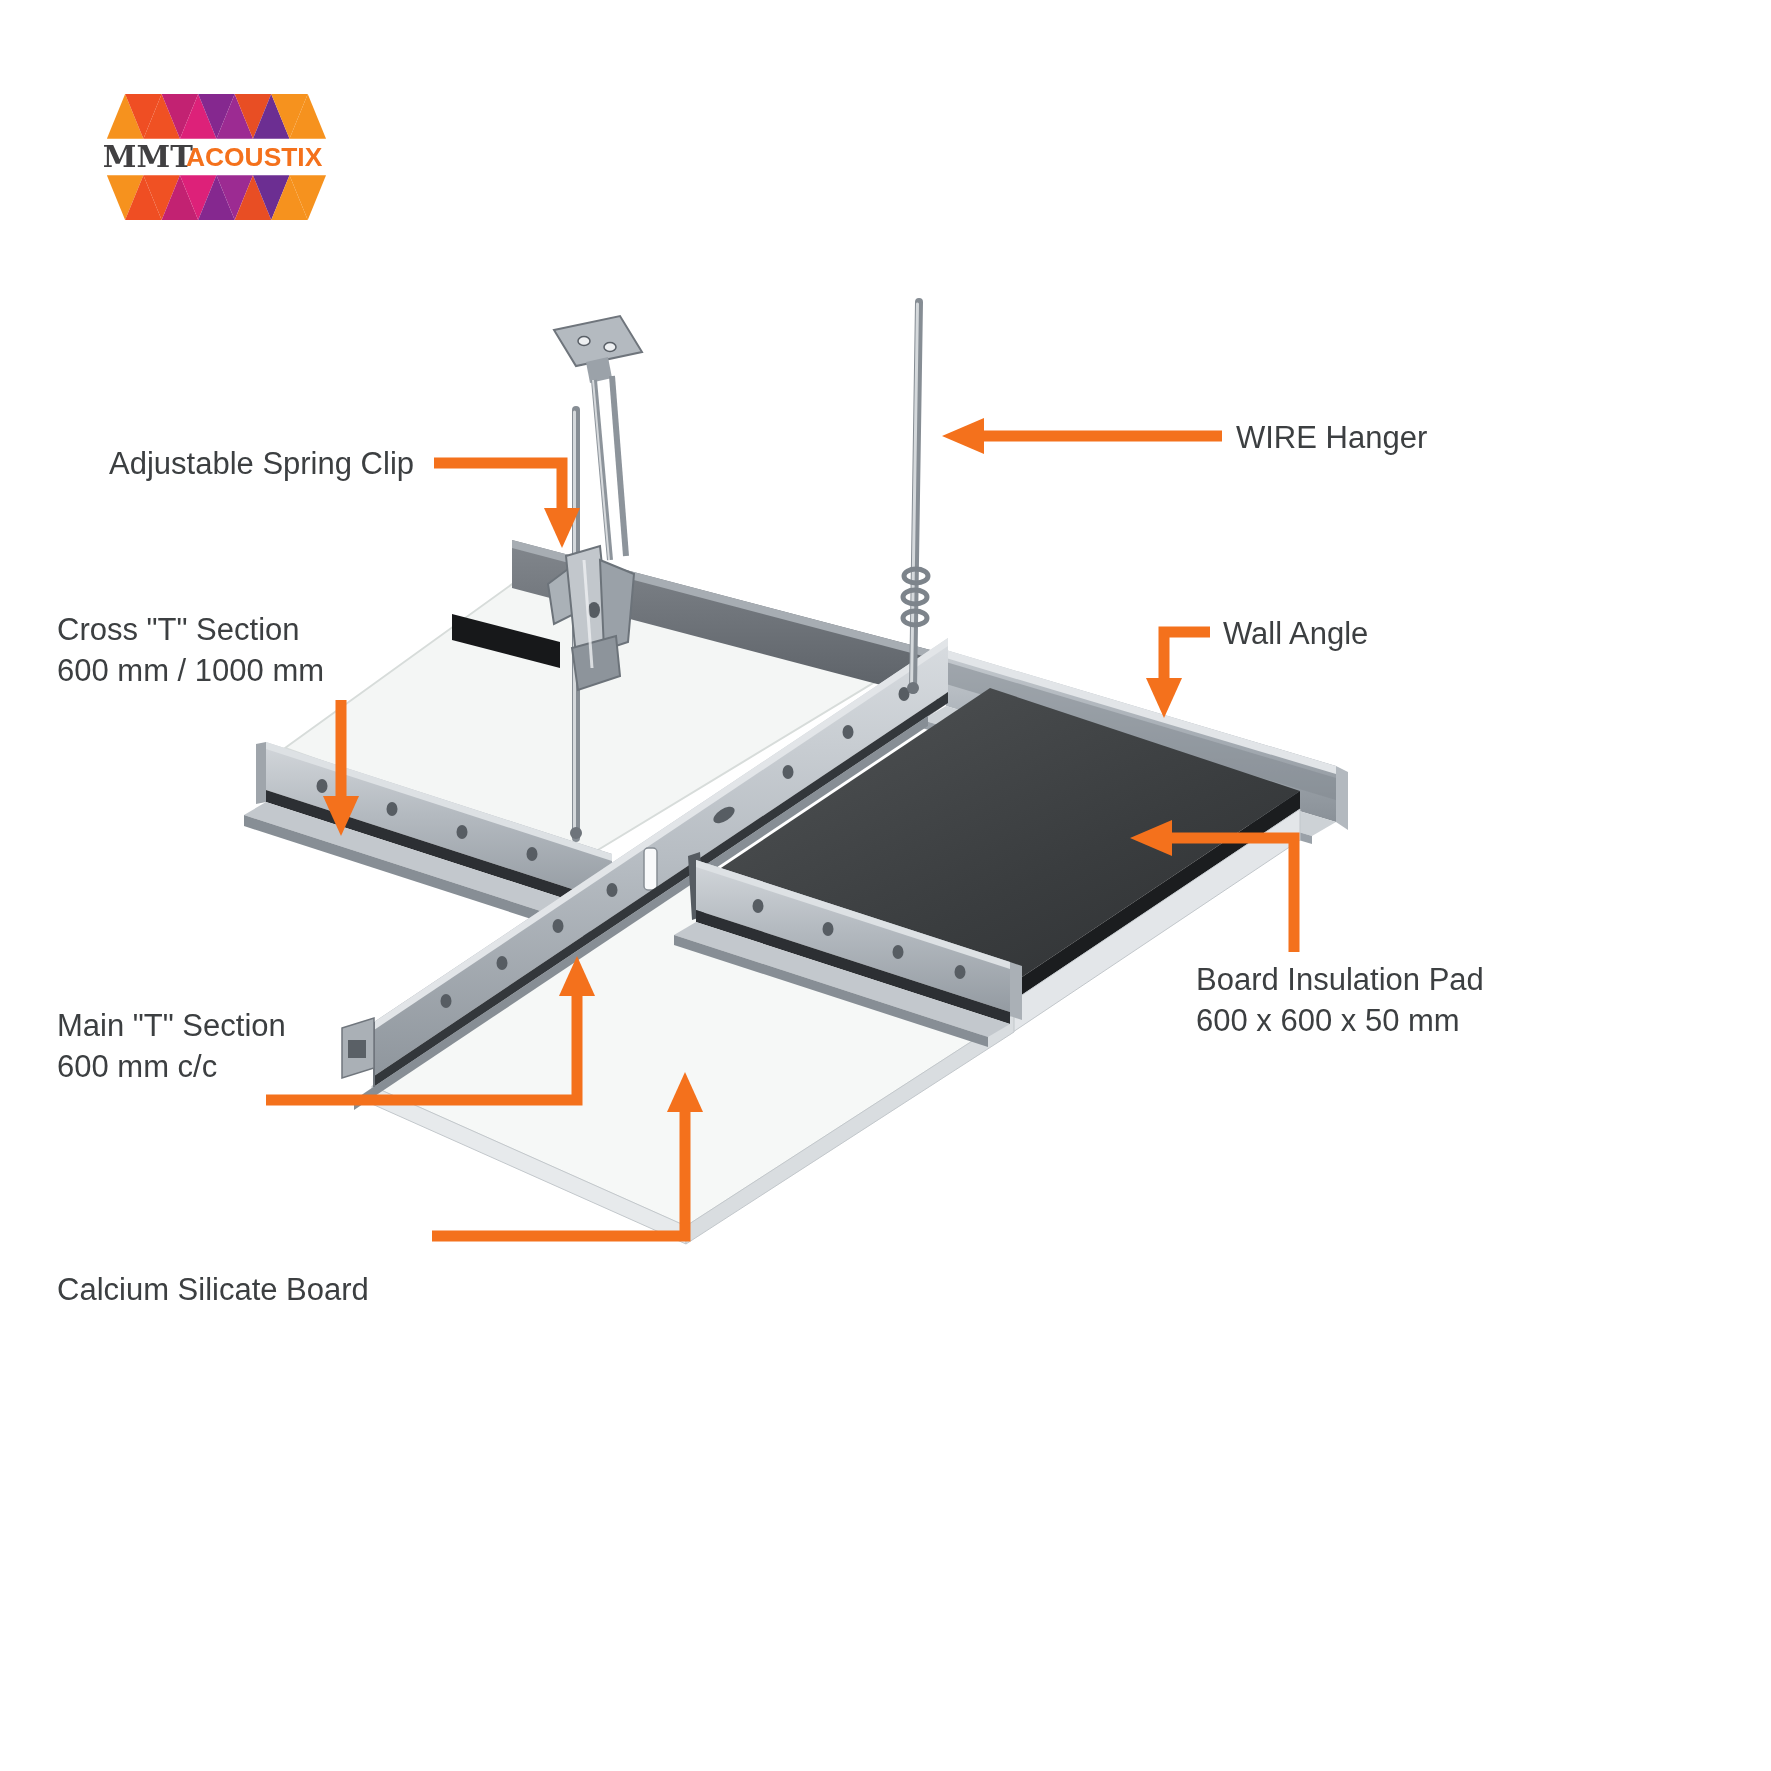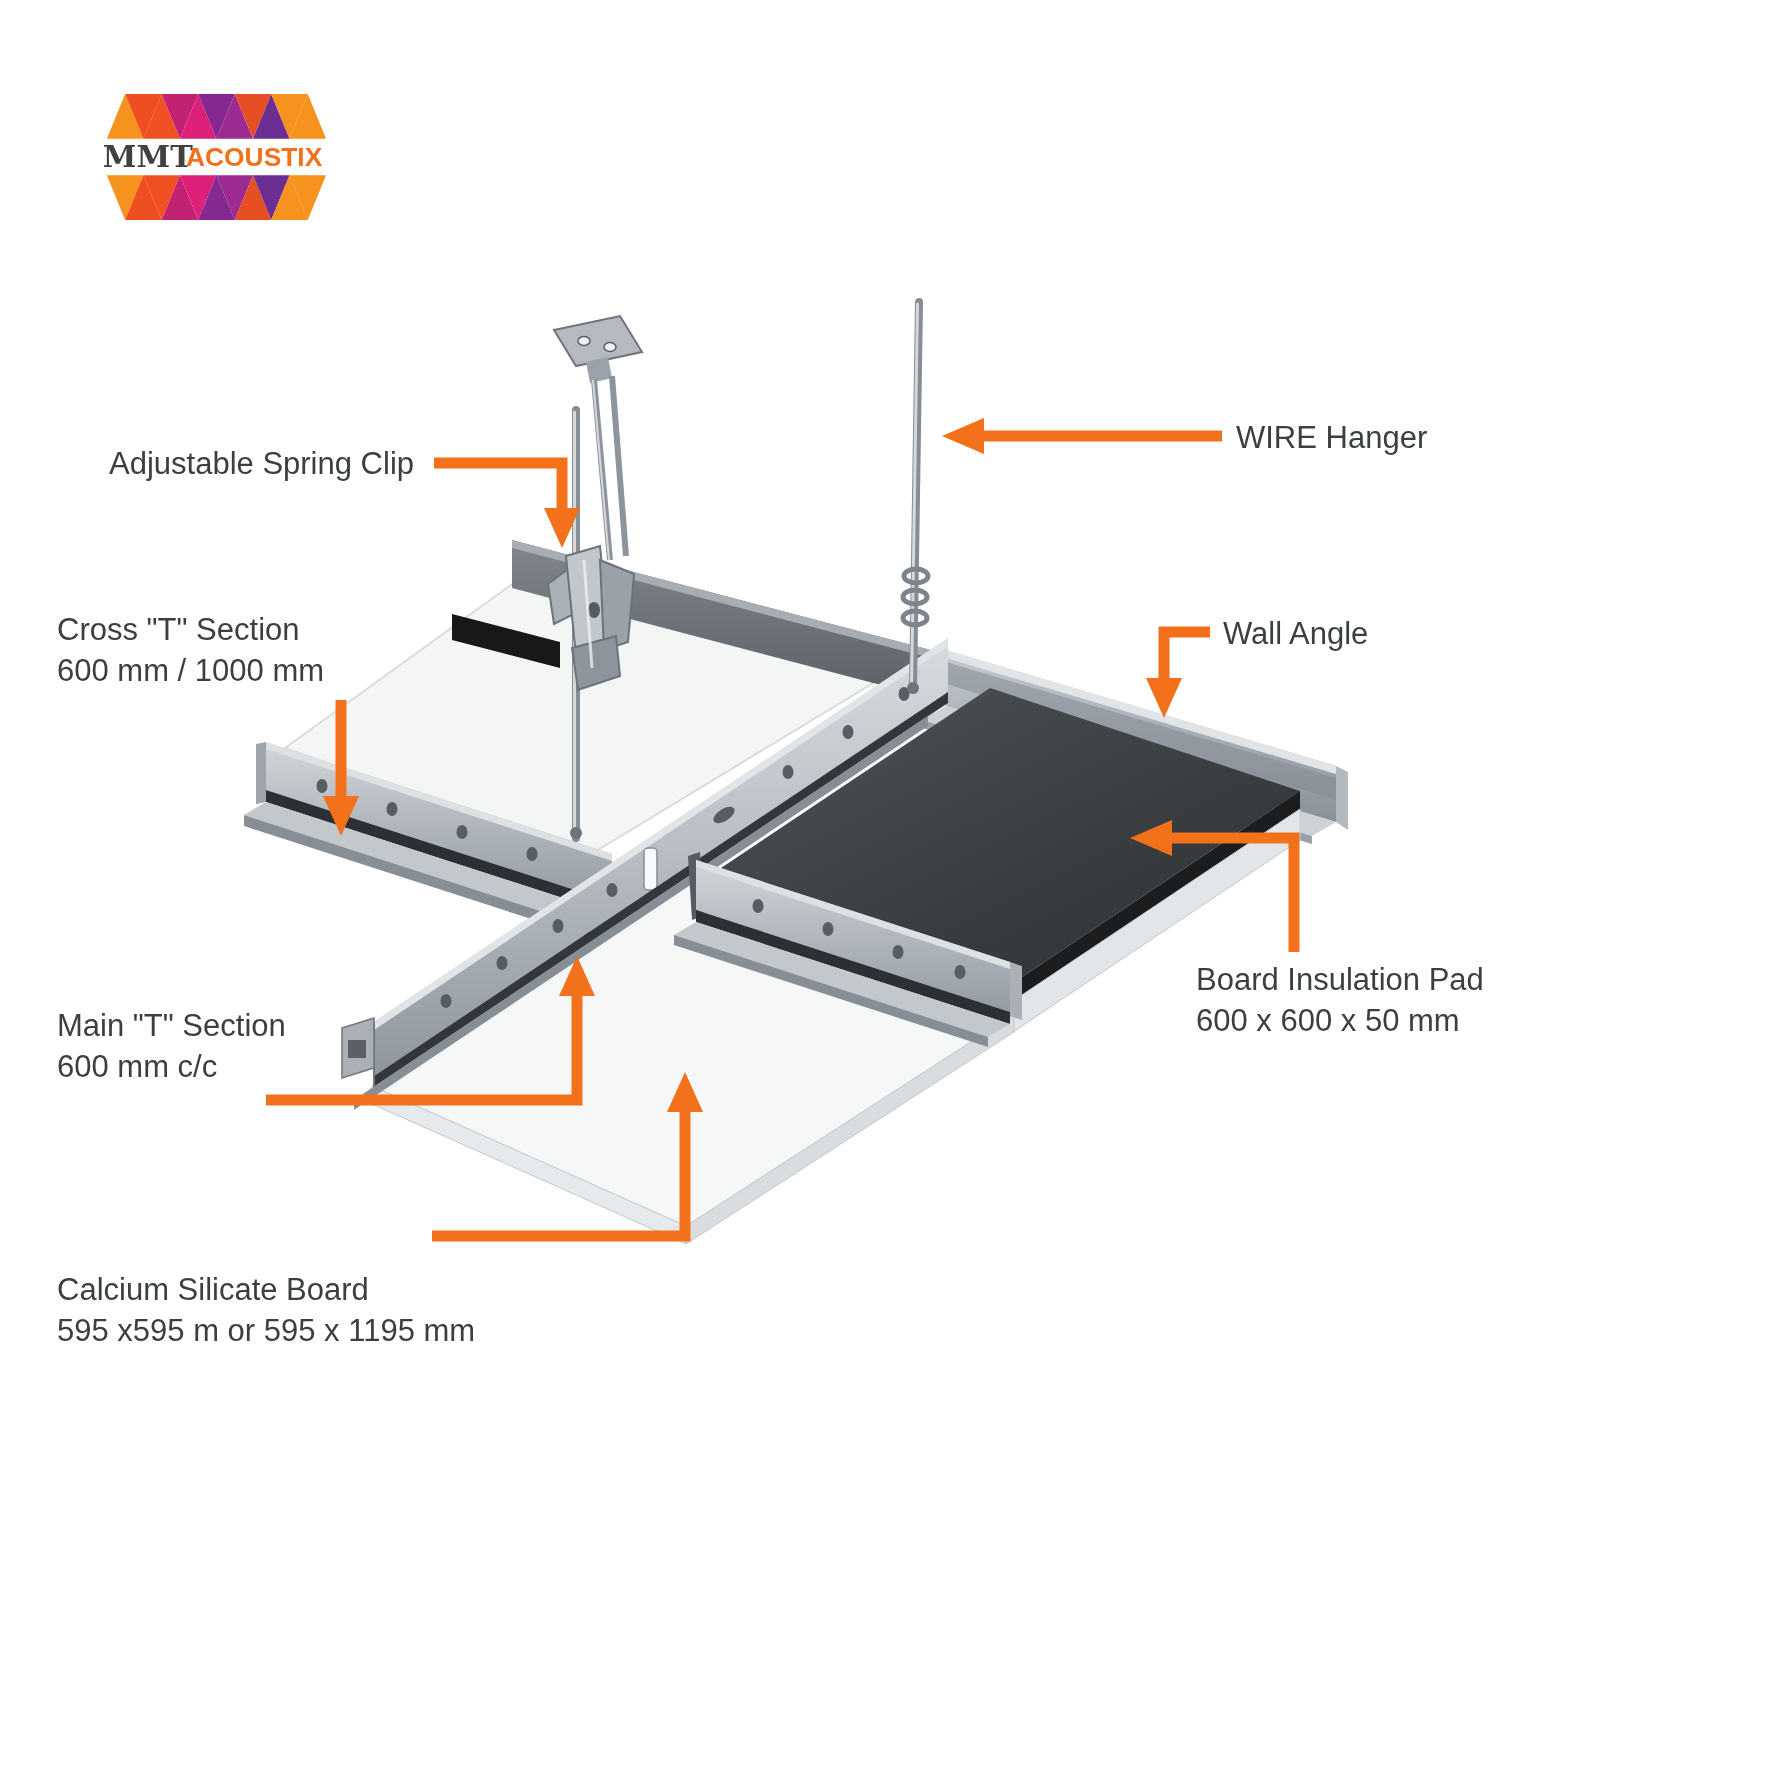--- a/index.html
+++ b/index.html
@@ -242,16 +242,15 @@
     <span>600 x 600 x 50 mm</span>
   </div>
 
   <div class="label" style="left:57px;top:1006px;">
     <span>Main "T" Section</span>
     <span>600 mm c/c</span>
   </div>
 
   <div class="label" style="left:57px;top:1270px;">
     <span>Calcium Silicate Board</span>
-    <span>595 x595 m or 595 x 1195 mm</span>
   </div>
 
 </div>
 
 </body></html>

